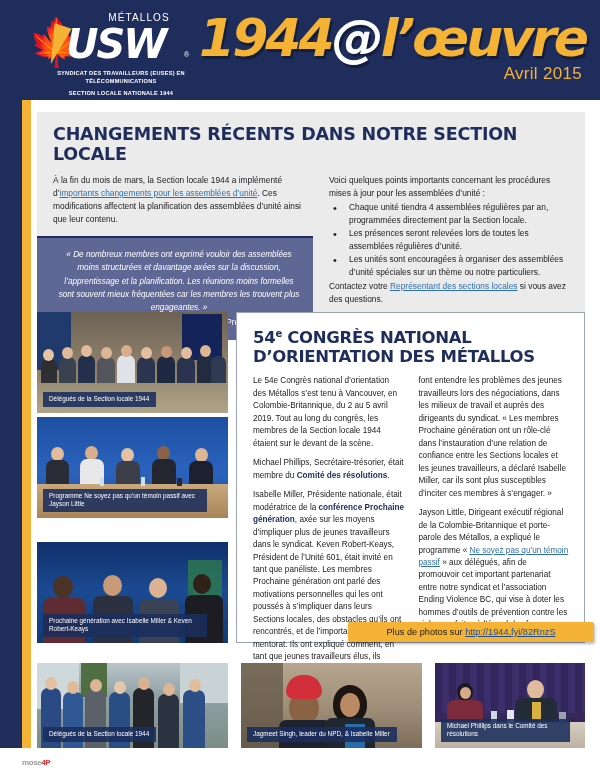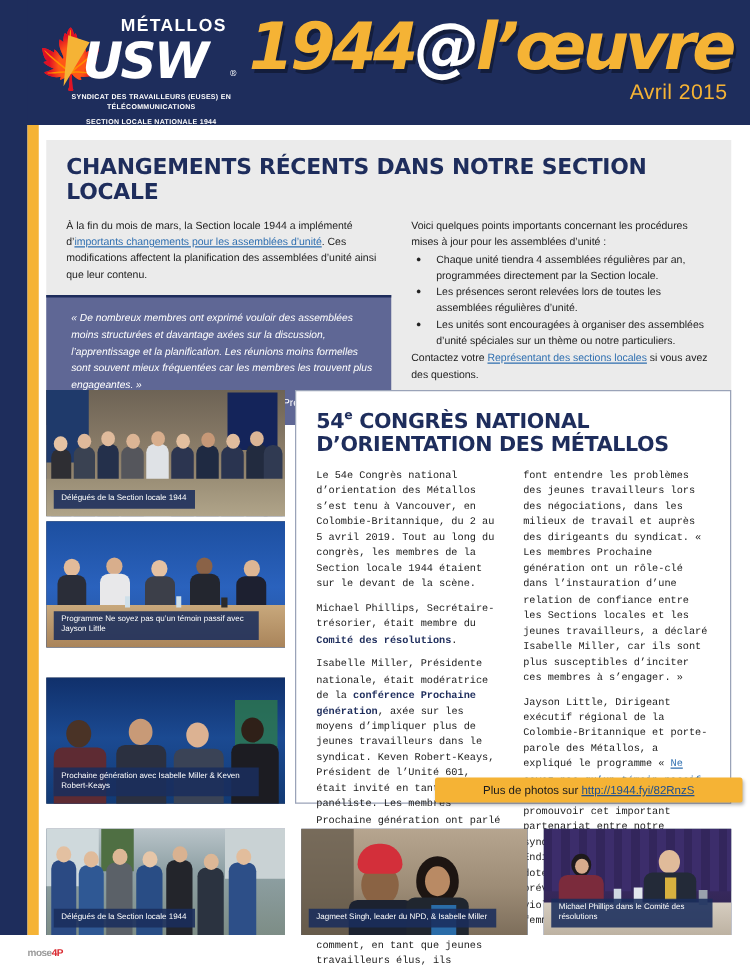--- a/index.html
+++ b/index.html
@@ -38,21 +38,21 @@
     width: 600px; height: 100px;
     background: #1e2d5c;
     overflow: hidden;
   }
   .logo-block {
     position: absolute; left: 26px; top: 12px;
     width: 190px; text-align: center;
     color: #ffffff;
   }
   .logo-metallos {
-    font-size: 14px; font-weight: bold; letter-spacing: 1.1px;
+    font-size: 10px; font-weight: normal; letter-spacing: 1.1px;
     color: #ffffff; margin-bottom: 1px; margin-left: 36px;
   }
   .logo-mark {
     position: relative; height: 42px; width: 190px;
   }
   .maple-glyph {
     position: absolute; left: 2px; top: -5px;
     font-size: 46px; line-height: 46px; color: #d9272e;
     text-shadow: 0 0 0 #d9272e;
   }
@@ -129,21 +129,21 @@
     content: "\2022"; position: absolute; left: 4px; top: -1px;
     font-size: 11px; color: #222;
   }
   .quote {
     margin-top: 10px; margin-left: -16px; margin-bottom: -14px;
     width: 276px; background: #5f6795; color: #ffffff;
     padding: 10px 12px 10px 20px;
     border-top: 2px solid #1e2d5c;
   }
   .quote p {
-    font-size: 8.2px; line-height: 1.62; font-style: italic;
+    font-size: 8.2px; line-height: 1.62; font-style: italic; text-align: center;
   }
   .quote .attrib {
     font-size: 8.2px; font-style: normal; text-align: right;
     margin-top: 2px;
   }
 
   
   .sec2 {
     position: absolute; left: 236px; top: 312px;
     width: 349px; height: 331px;
@@ -156,21 +156,20 @@
     font-size: 16.5px; font-weight: bold; color: #1e2d5c;
     line-height: 1.18; letter-spacing: -0.3px;
     margin-bottom: 9px;
   }
   .sec2 h2 sup { font-size: 10px; vertical-align: super; }
   .sec2-cols { display: flex; gap: 14px; }
   .sec2-col { width: 153px; }
   .sec2-col p {
     font-size: 8.2px; line-height: 1.52; color: #222222;
     margin-bottom: 7px;
-    font-family: Liberation Mono, monospace;
   }
   .bold-navy { font-weight: bold; color: #1e2d5c; }
 
   .promo {
     position: absolute; left: 348px; top: 622px;
     width: 246px; height: 20px;
     background: #f5b335; color: #1b1b1b;
     font-size: 9.2px; line-height: 20px;
     text-align: center;
     border-radius: 2px;

